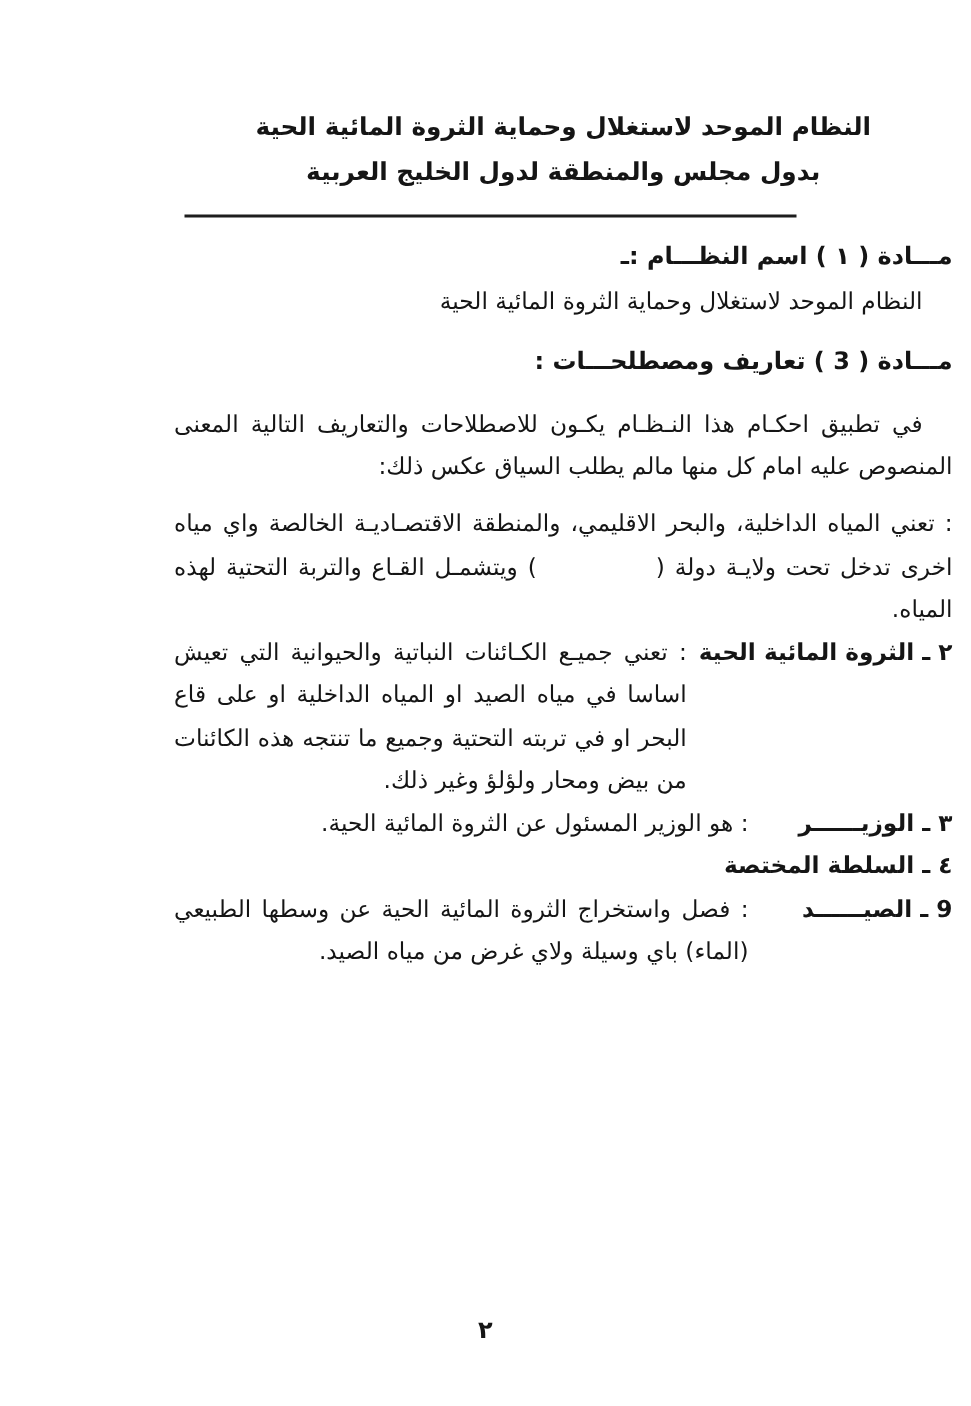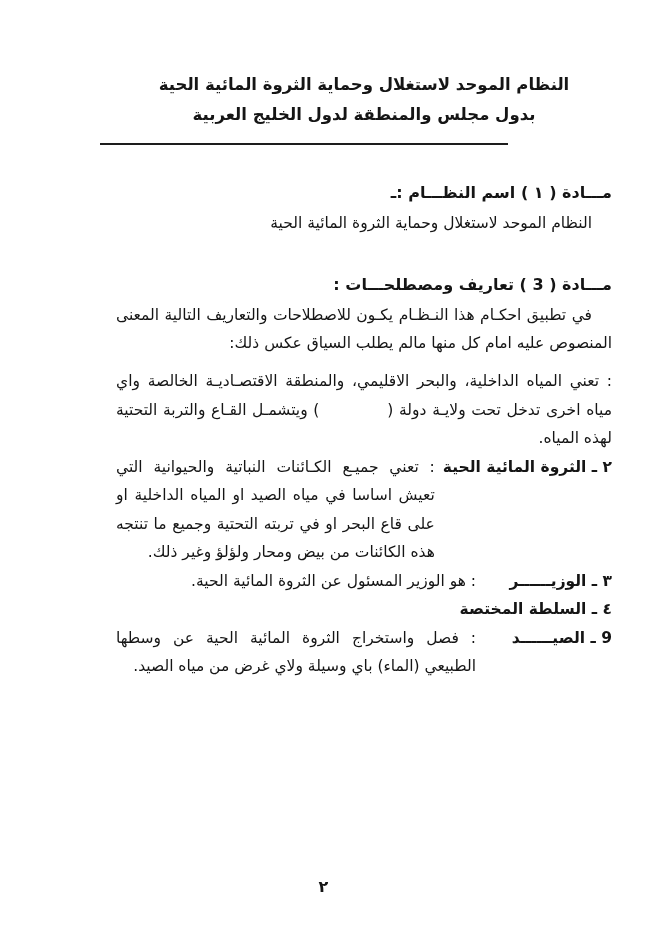--- a/index.html
+++ b/index.html
@@ -8,51 +8,51 @@
     font-family: "DejaVu Sans", sans-serif;
     color: #151515;
   }
   .page {
     position: relative;
     width: 647px;
     height: 937px;
     margin: 0 auto;
     background: #ffffff;
     direction: rtl;
-    padding: 70px 35px 40px 116px; 
+    padding: 70px 12px 40px 116px; 
     font-size: 15.5px;
     line-height: 28px;
     overflow: hidden;
   }
   .title-block {
     text-align: center;
     font-weight: 700;
     font-size: 16.5px;
     line-height: 30px;
   }
   .title-rule {
     border: none;
     border-top: 2px solid #1d1d1d;
     width: 408px;
     margin: 13px 104px 0 0; 
   }
   .article-heading {
     font-weight: 700;
     font-size: 16px;
-    margin-top: 34px;
+    margin-top: 12px;
     margin-bottom: 2px;
   }
   .article-body {
     text-indent: 20px;
     text-align: justify;
   }
   .article-intro {
     text-indent: 20px;
     text-align: justify;
-    margin-top: 2px;
+    margin-top: 14px;
     margin-bottom: 10px;
   }
   .def-row {
     display: flex;
     align-items: flex-start;
     gap: 8px;
     line-height: 28.5px;
   }
   .def-term {
     flex: 0 0 128px;

